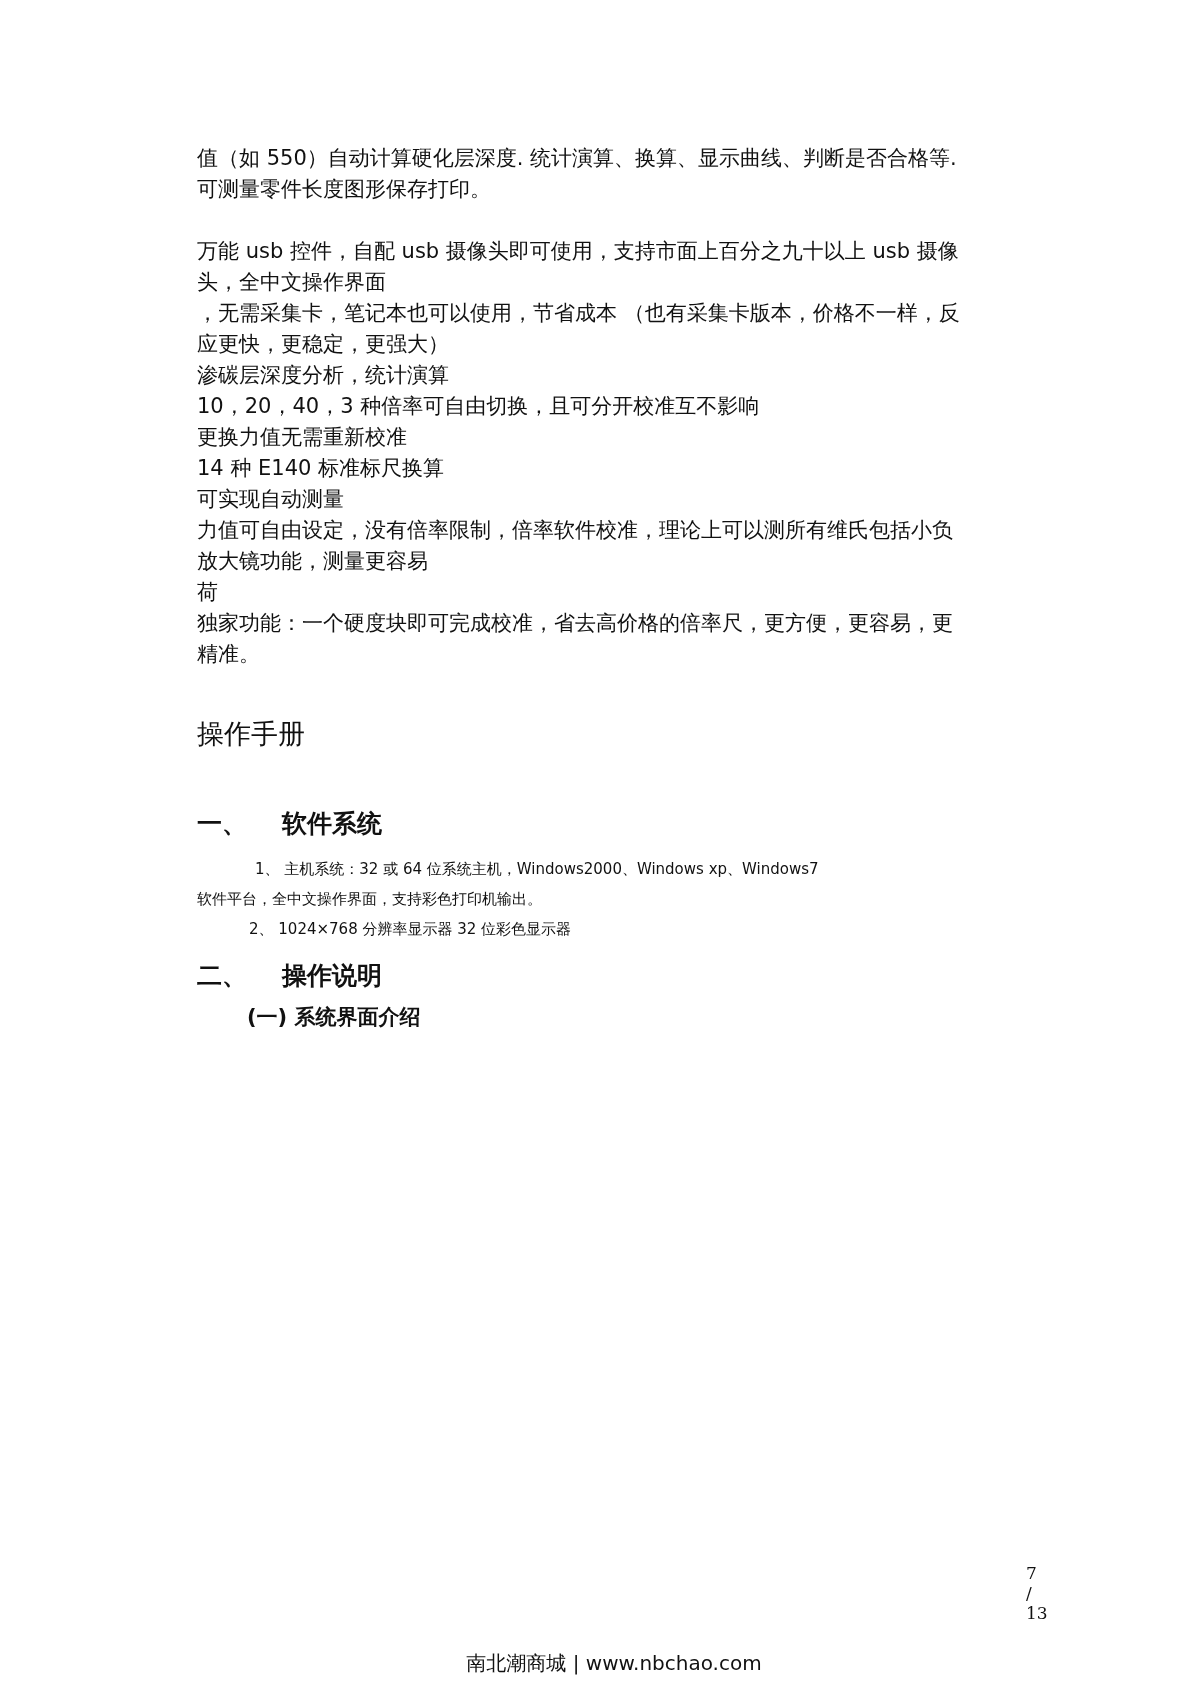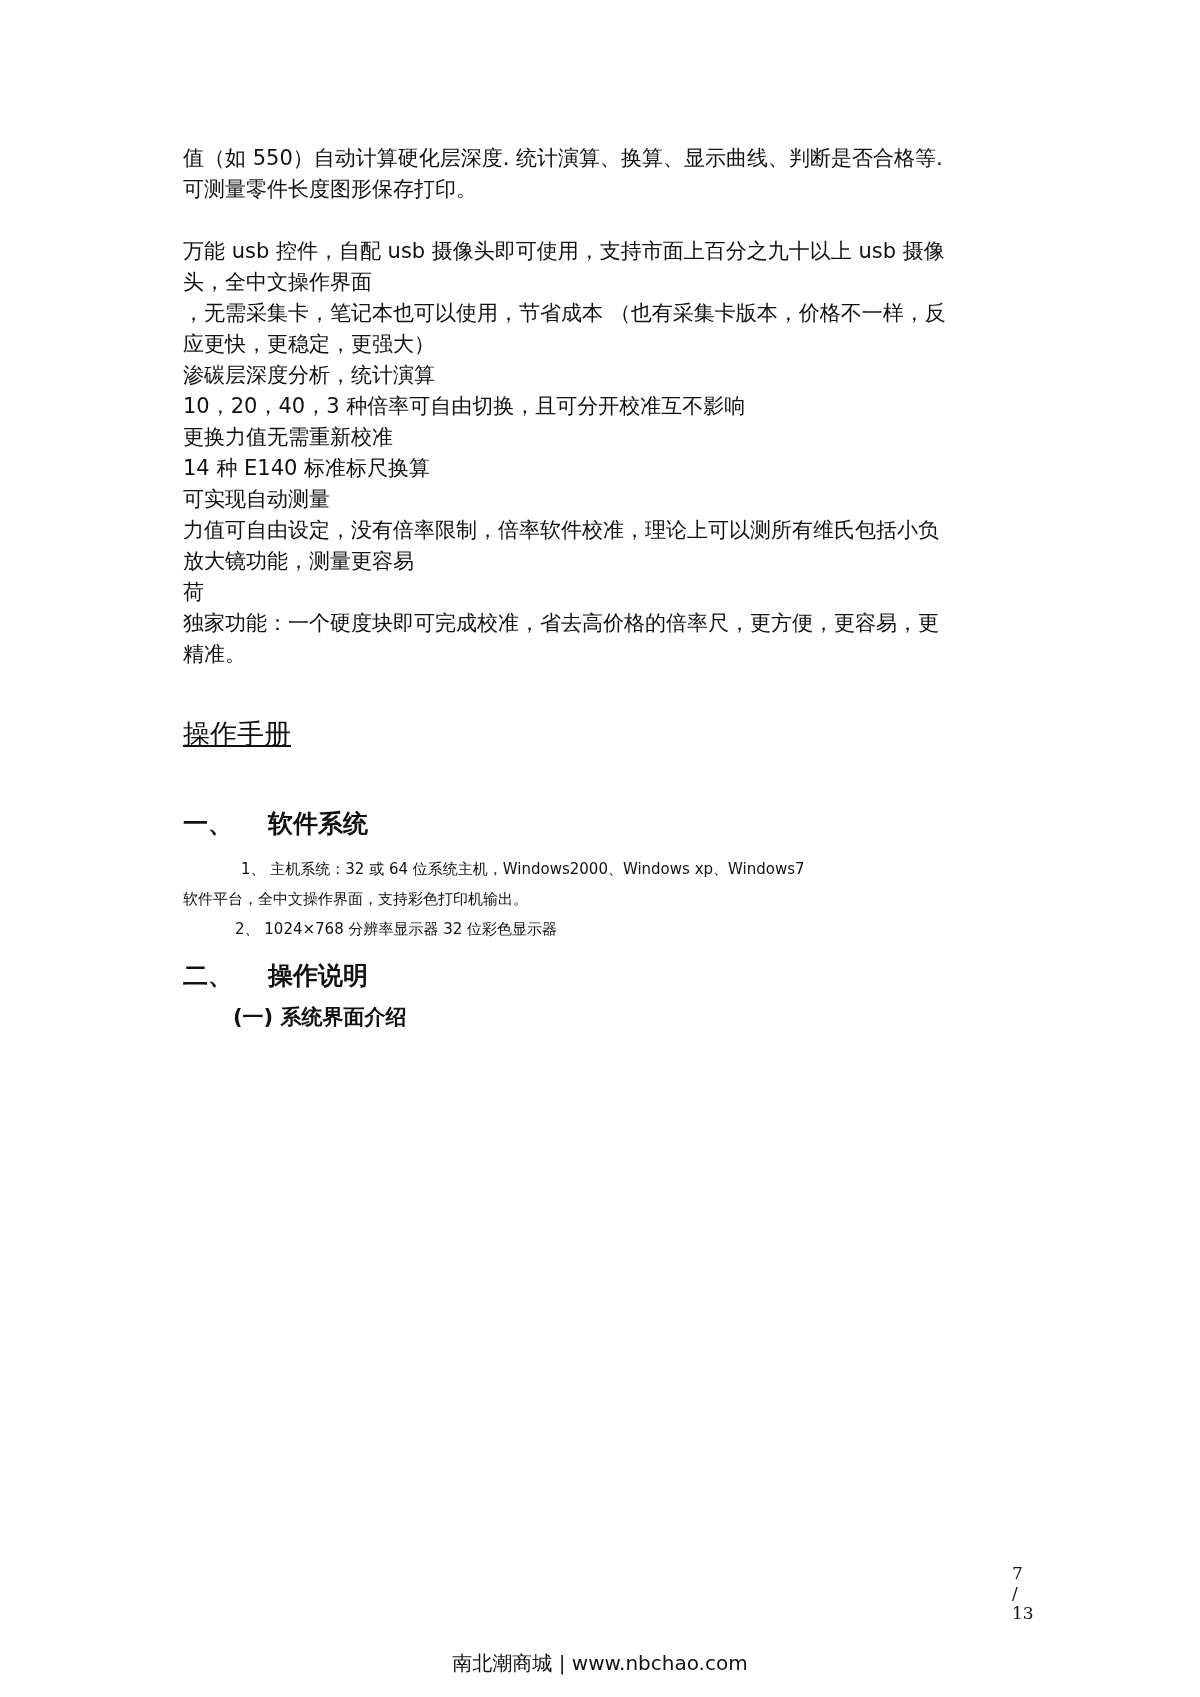--- a/index.html
+++ b/index.html
@@ -1,22 +1,22 @@
 <!DOCTYPE html>
 <html><head>
 <meta charset="utf-8">
 <style>
   html, body { margin: 0; padding: 0; background: #ffffff; }
   body { width: 1200px; height: 1697px; position: relative; overflow: hidden;
          font-family: "DejaVu Sans", "Liberation Sans", sans-serif; color: #111; }
-  .page { position: absolute; left: 0; top: 0; width: 992px; height: 1697px; padding-left: 20px; }
+  .page { position: absolute; left: 14px; top: 0; width: 992px; height: 1697px; padding-left: 20px; }
   .content { position: absolute; left: 183px; top: 143px; width: 880px; }
   .line { font-size: 21px; line-height: 31px; margin: 0; white-space: nowrap; }
   .gap-sm { height: 31px; }
-  .h-manual { font-size: 27px; line-height: 40px; margin: 44px 0 0 0; font-weight: normal; text-decoration: underline; }
+  .h-manual { font-size: 27px; line-height: 40px; margin: 44px 0 0 0; font-weight: normal; }
   .h-section { font-size: 25px; font-weight: bold; line-height: 36px; margin: 0; display: flex; }
   .h-section .num { width: 85px; }
   .h-sub { font-size: 21px; font-weight: bold; line-height: 30px; margin: 0 0 0 50px; }
   .item { font-size: 15px; line-height: 30px; margin: 0; white-space: nowrap; }
   .item.indent1 { padding-left: 58px; }
   .item.indent2 { padding-left: 52px; }
   .page-num { position: absolute; left: 1012px; top: 1563px; font-family: "DejaVu Serif", serif; font-size: 17px; }
   .footer { position: absolute; left: 0; width: 1200px; top: 1650px; text-align: center; font-size: 20px; }
 </style>
 </head>

